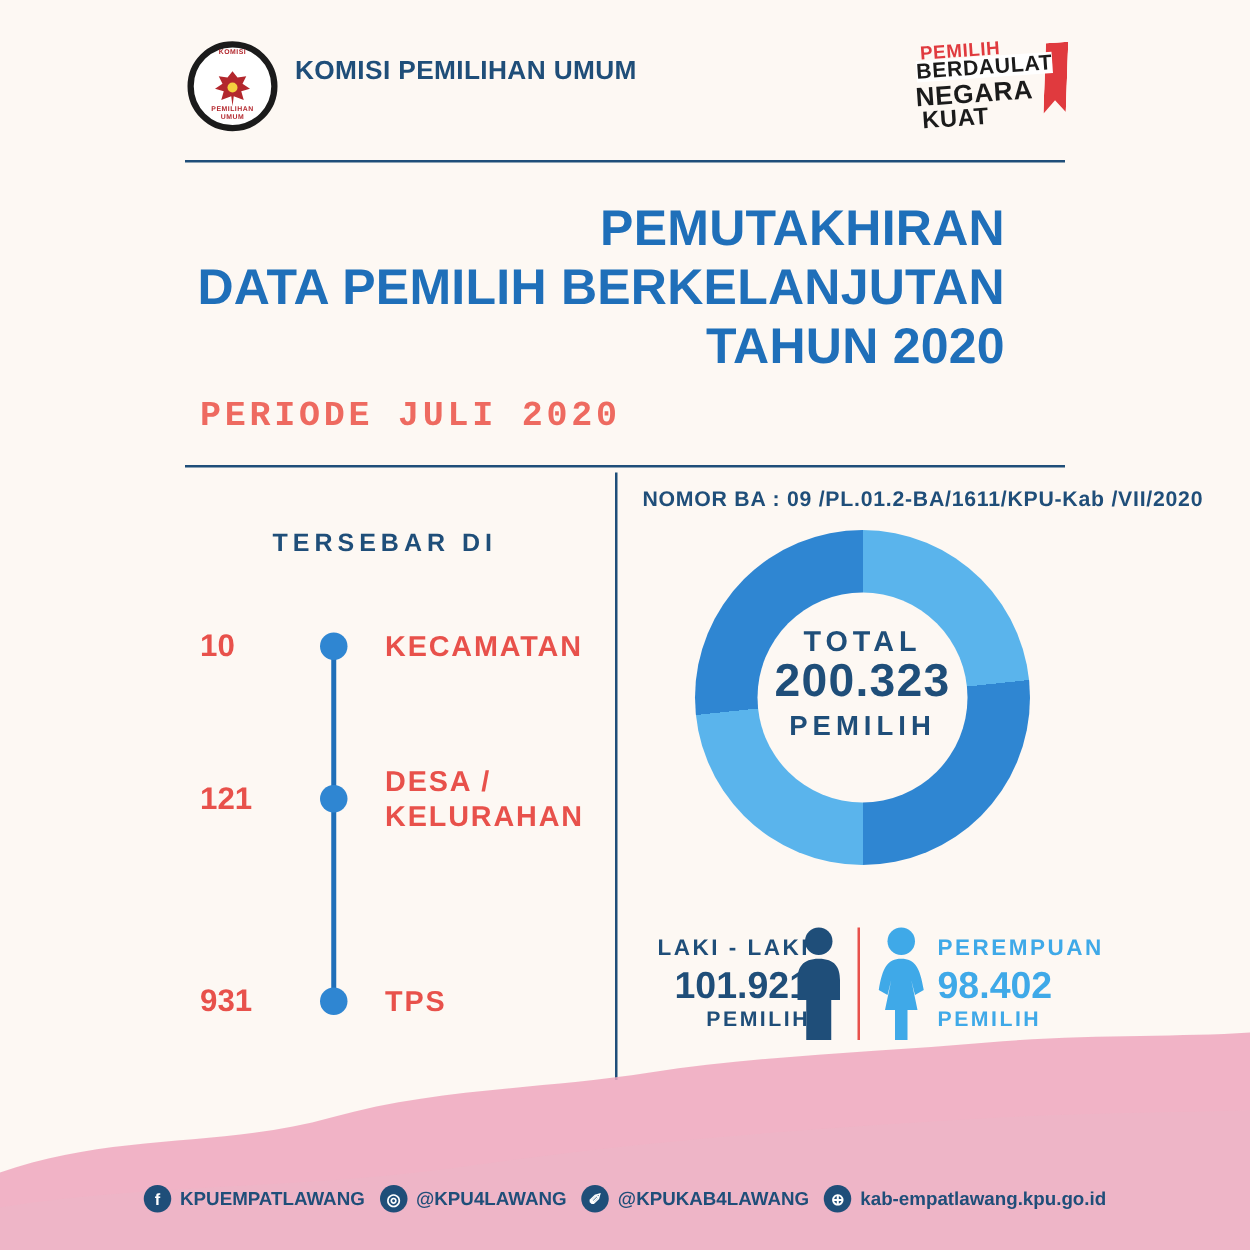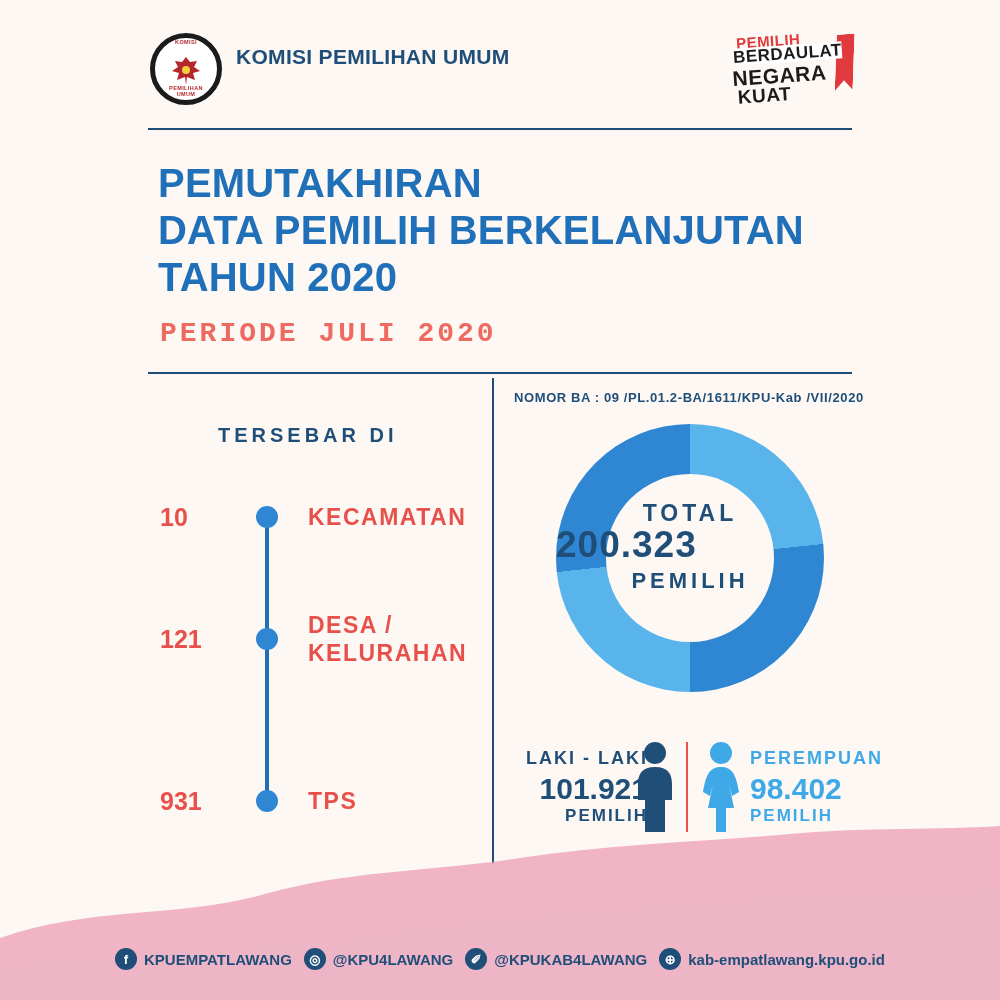--- a/index.html
+++ b/index.html
@@ -84,20 +84,21 @@
     background: #1f4e79;
   }
   .rule-top { top: 128px; }
   .rule-mid { top: 372px; }
 
   
   .title {
     position: absolute; left: 158px; top: 160px;
     color: #1f6fb9; font-weight: bold; font-size: 40px; line-height: 47px;
     letter-spacing: .2px;
+    text-align: right;
   }
   .subtitle {
     position: absolute; left: 160px; top: 318px;
     color: #ee6a60; font-size: 28px; font-weight: bold; letter-spacing: 3px; font-family: Liberation Mono, monospace;
   }
 
   
   .vdiv {
     position: absolute; left: 492px; top: 378px; width: 2px; height: 486px;
     background: #1f4e79;
@@ -121,39 +122,39 @@
     text-align: left; width: 80px; left: 160px;
   }
   .tl-label {
     position: absolute; color: #e8514b; font-weight: bold; font-size: 23px;
     left: 308px; letter-spacing: 1.5px; line-height: 28px;
   }
 
   
   .nomor {
     position: absolute; left: 514px; top: 390px;
-    color: #1f4e79; font-weight: bold; font-size: 13px; letter-spacing: .6px;
+    color: #1f4e79; font-weight: bold; font-size: 17px; letter-spacing: .6px;
   }
   .donut-wrap {
     position: absolute; left: 556px; top: 424px; width: 268px; height: 268px;
   }
   .donut {
     position: absolute; inset: 0; border-radius: 50%;
     background: conic-gradient(#5ab4ec 0deg 84deg, #2f86d2 84deg 180deg, #5ab4ec 180deg 264deg, #2f86d2 264deg 360deg);
   }
   .donut-hole {
     position: absolute; left: 50px; top: 50px; width: 168px; height: 168px;
     border-radius: 50%; background: #fdf8f3;
   }
   .donut-total {
     position: absolute; width: 100%; top: 76px; text-align: center;
     color: #1f4e79; font-weight: bold; font-size: 23px; letter-spacing: 4px;
   }
   .donut-value {
-    position: absolute; width: 100%; top: 100px; 
+    position: absolute; width: 100%; top: 100px; text-align: center;
     color: #1f4e79; font-weight: bold; font-size: 37px; letter-spacing: 1px;
   }
   .donut-sub {
     position: absolute; width: 100%; top: 144px; text-align: center;
     color: #1f4e79; font-weight: bold; font-size: 22px; letter-spacing: 4px;
   }
 
   .gender-div {
     position: absolute; left: 686px; top: 742px; width: 2px; height: 90px;
     background: #e8514b;

